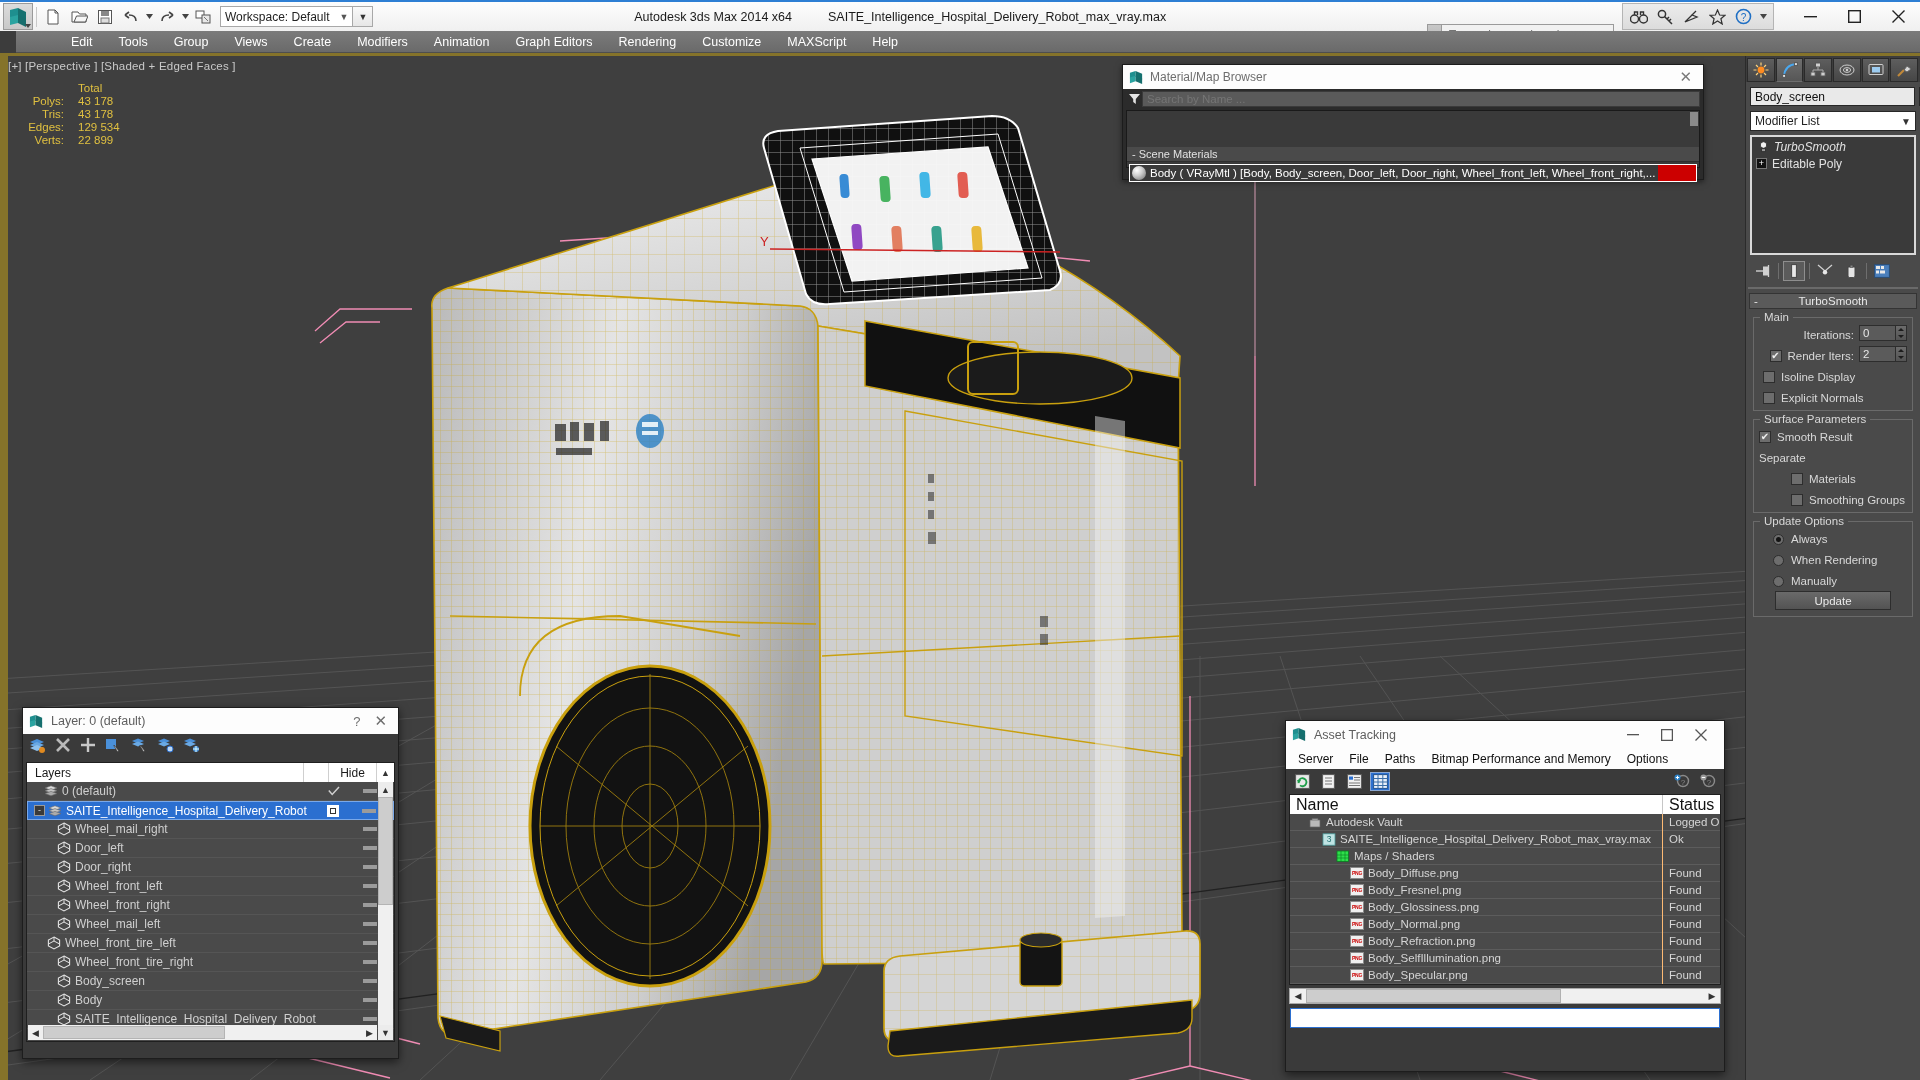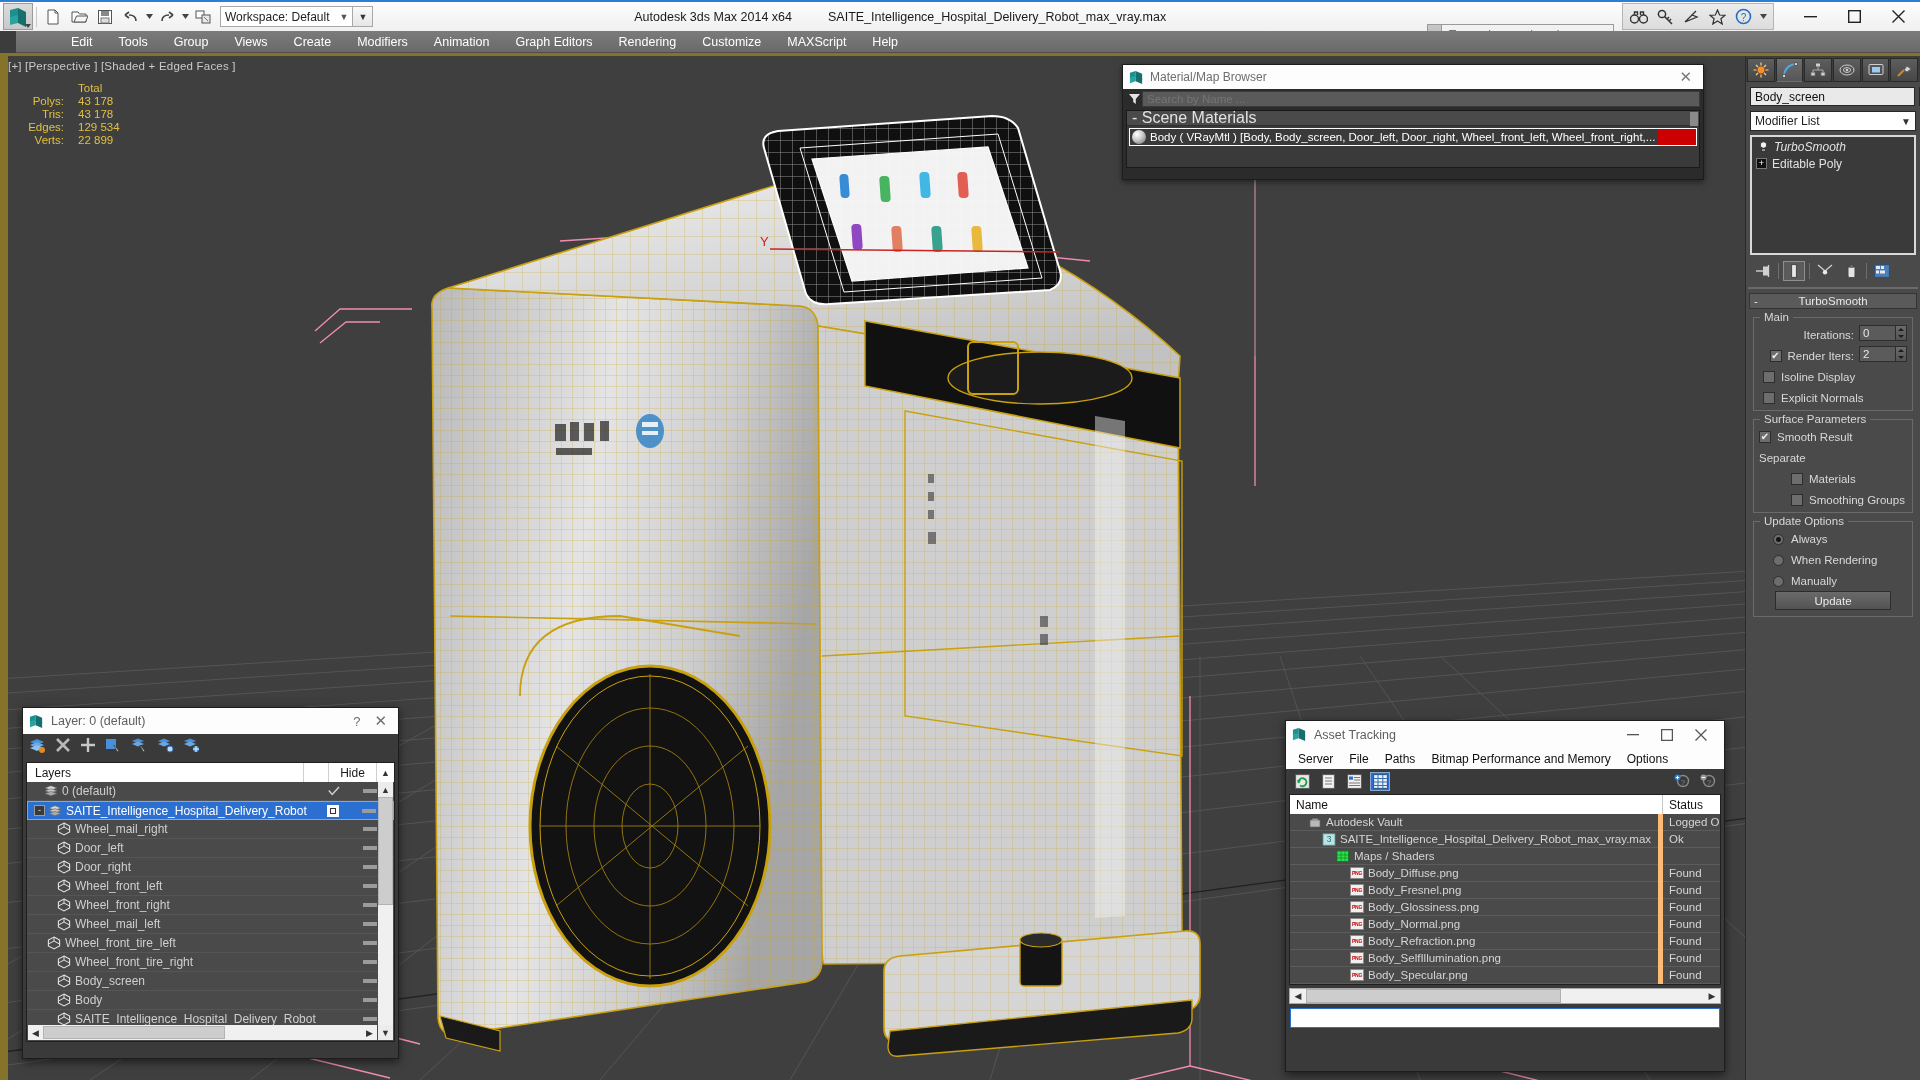--- a/index.html
+++ b/index.html
@@ -69,21 +69,21 @@
   #mb-title { height:24px; background:#fdfdfd; display:flex; align-items:center; padding:0 6px; }
   #mb-title .ic { width:15px;height:15px;margin-right:6px; }
   #mb-title .txt { font-size:12px; color:#6e6e6e; flex:1; }
   #mb-title .x { font-size:15px; color:#7a7a7a; padding:0 5px; }
   #mb-search { height:20px; display:flex; align-items:center; background:#2b2b2b; padding:2px 3px; }
   #mb-search .fnl { width:16px;height:16px;display:flex;align-items:center;justify-content:center; }
   #mb-search input { flex:1; height:16px; background:#5a5a5a; border:1px solid #3a3a3a;
      color:#d8d8d8; font-size:11.5px; padding:0 4px; outline:none; font-family:"Liberation Sans",sans-serif;}
   #mb-list { margin:1px 3px 3px 3px; border:1px solid #1a1a1a; background:#3a3a3a; height:58px; position:relative;}
   .mb-group { height:15px; background:#4a4a4a; border-bottom:1px solid #2e2e2e;
-     display:flex; align-items:center; font-size:16px; color:#e2e2e2; padding-left:5px; }
+     display:flex; align-items:center; font-size:11px; color:#e2e2e2; padding-left:5px;margin-top:36px; }
   .mb-item { margin:2px; height:18px; border:1px solid #ffffff; background:#3a3a3a;
      display:flex; align-items:center; font-size:11.5px; color:#ffffff; padding-left:2px;
      position:relative; overflow:hidden; white-space:nowrap; }
   .mb-item .sphere { width:14px;height:14px;border-radius:50%;margin-right:4px; flex:0 0 auto;
      background:radial-gradient(circle at 35% 30%, #fff 0%, #cfcfcf 40%, #6a6a6a 100%); }
   .mb-item .redtail { position:absolute; right:0; top:0; bottom:0; width:38px; background:#cc0000; }
   #mb-scroll { position:absolute; right:1px; top:1px; width:8px; height:14px; background:#8a8a8a; }
 
   
   #cmdpanel { position:absolute; left:1745px; top:56px; width:175px; height:1024px;
@@ -187,27 +187,27 @@
   #at-title .ic { width:15px;height:15px;margin-right:7px; }
   #at-title .txt { font-size:12.5px; color:#5e5e5e; flex:1; }
   #at-title .wb { width:34px;height:24px;display:flex;align-items:center;justify-content:center;color:#333; }
   #at-menu { height:21px; background:#fdfdfd; display:flex; align-items:center; font-size:12px;
      color:#111; padding-left:4px; }
   #at-menu .m { padding:0 8px; }
   #at-tools { height:25px; background:#3a3a3a; display:flex; align-items:center; padding:0 6px; gap:6px;}
   .attool { width:20px;height:19px;border:1px solid transparent;display:flex;align-items:center;justify-content:center; }
   .attool.on { border:1px solid #8aa7d0; background:#2b6fd0; }
   #at-grid { margin:0 3px 3px 3px; border:1px solid #1f1f1f; background:#4a4a4a; height:auto; position:relative; }
-  #at-head { height:19px; background:#ffffff; display:flex; align-items:center; font-size:12px; color:#111; }
+  #at-head { height:19px; background:#ffffff; display:flex; align-items:center; font-size:16px; color:#111; }
   #at-head .n { flex:1; padding-left:6px; border-right:1px solid #c6c6c6; height:19px; display:flex;align-items:center;}
   #at-head .s { width:57px; padding-left:6px; }
   .at-row { height:17px; display:flex; align-items:center; font-size:11.5px; color:#d5d5d5;
      border-bottom:1px solid #5c5c5c; }
   .at-row .n { flex:1; display:flex; align-items:center; overflow:hidden; white-space:nowrap;
-     border-right:5px solid #fdba74; height:17px; }
+     border-right:1px solid #fdba74; height:17px; }
   .at-row .s { width:57px; padding-left:6px; }
   .at-row .ric { width:14px;height:13px;margin-right:4px; flex:0 0 auto; }
   #at-hscroll { margin:2px 3px 0 3px; height:16px; background:#f0f0f0; display:flex; align-items:center;
      border:1px solid #a9a9a9;}
   #at-hscroll .lt,#at-hscroll .rt { width:16px;text-align:center;font-size:9px;color:#333; }
   #at-hscroll .thumb { height:14px; width:255px; background:#cdcdcd; border:1px solid #b0b0b0; }
   #at-status { margin:4px 4px 0 4px; height:20px; background:#ffffff; border:1px solid #2b6fd0; }
 
   .pngicon { width:14px;height:12px; background:#f0f0f0; border:1px solid #8a8a8a; position:relative;
      display:flex;align-items:center;justify-content:center; }

